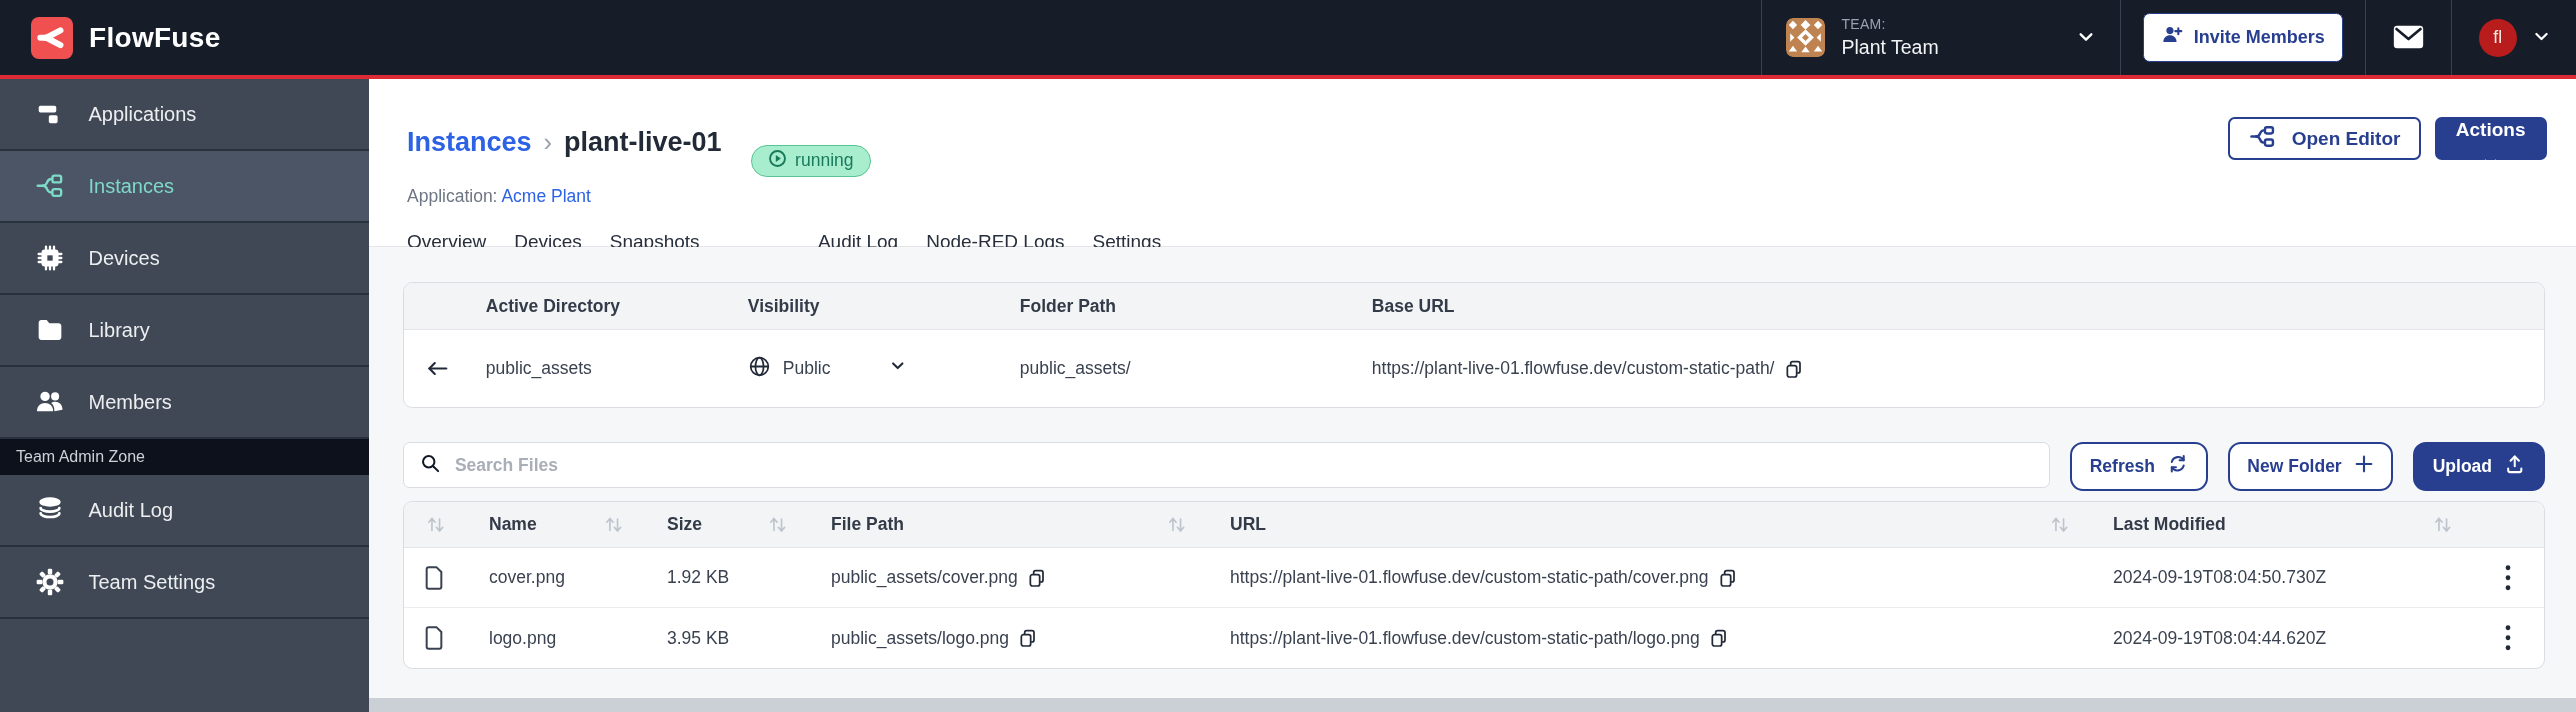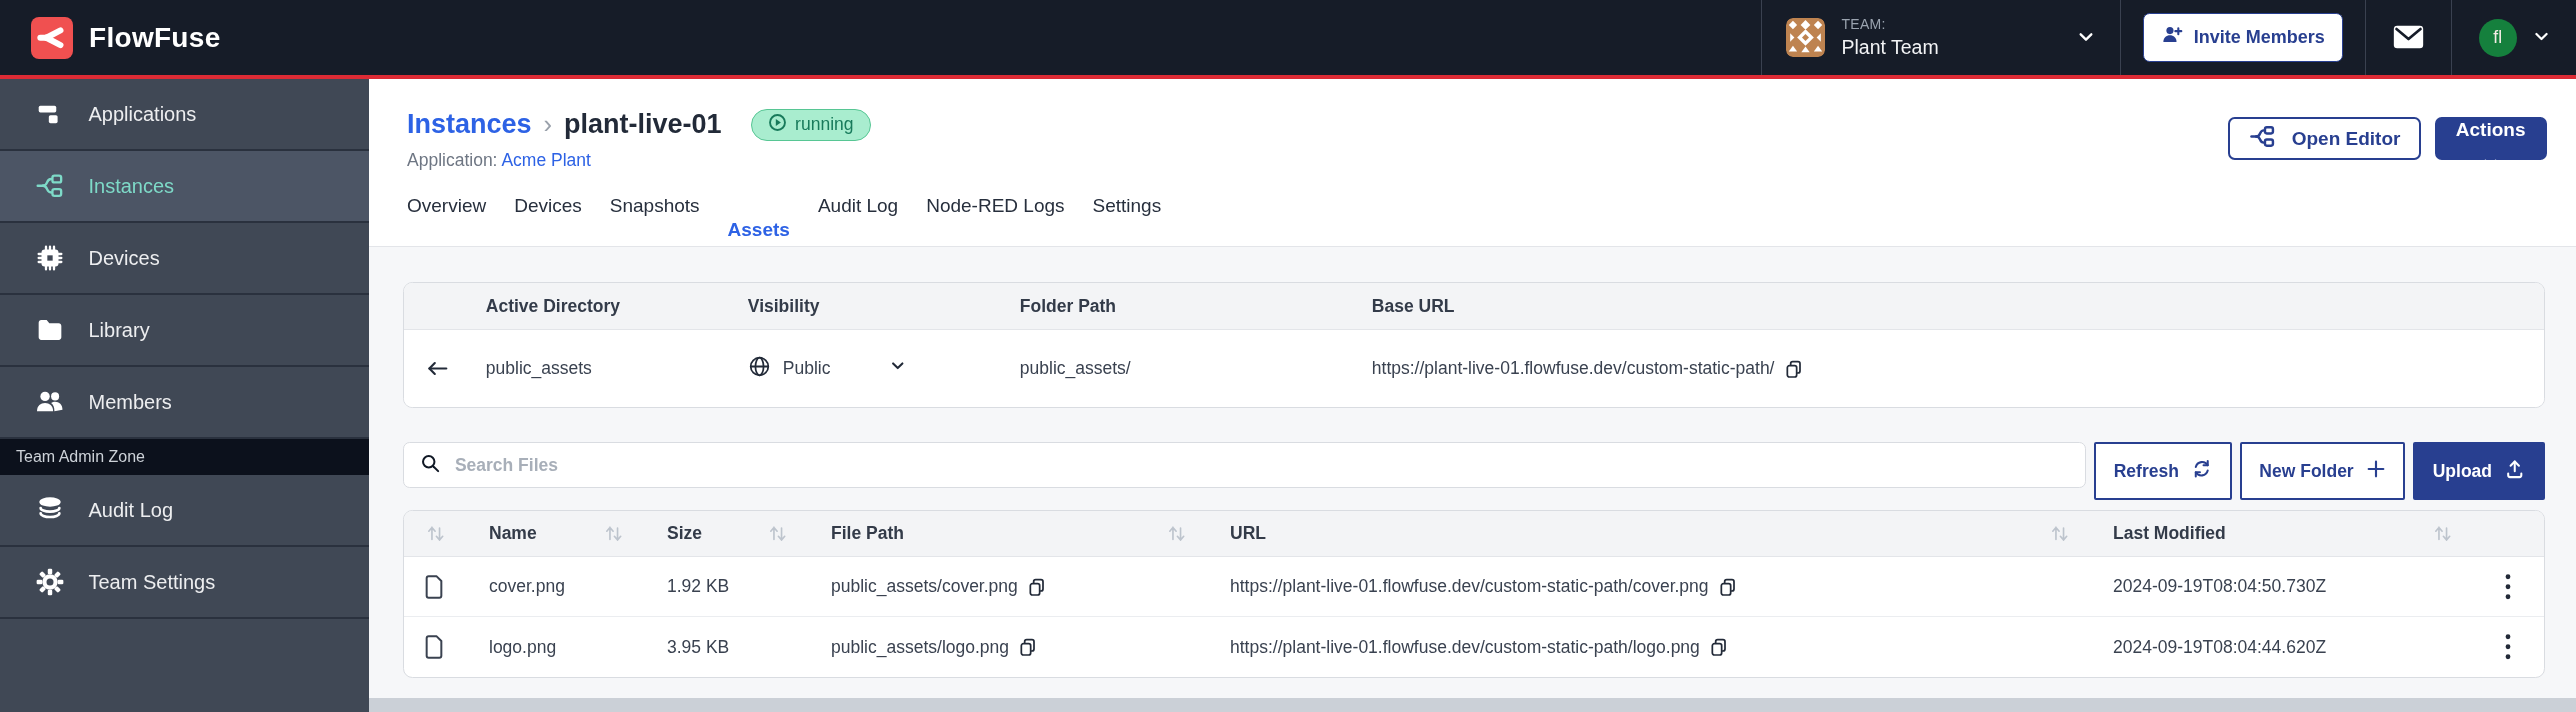--- a/index.html
+++ b/index.html
@@ -19,42 +19,42 @@
   .team-avatar { width:39px; height:39px; border-radius:6.7px; overflow:hidden; flex:0 0 39px; }
   .team-labels { margin-left:16px; display:flex; flex-direction:column; gap:4px; }
   .team-kicker { color:#9AA3AF; font-size:14px; letter-spacing:0.3px; }
   .team-name { color:#F2F3F5; font-size:19.5px; }
   .team-switcher .chev { margin-left:auto; }
   .invite-wrap { padding:0 21.5px; }
   .btn-invite { display:flex; align-items:center; gap:10.7px; background:#FFFFFF; border:1.3px solid #283F90;
                 border-radius:6.7px; padding:10.7px 17.5px; color:#283F90; font-size:18px; font-weight:700; cursor:pointer; }
   .mail-wrap { padding:0 27px; cursor:pointer; }
   .user-wrap { padding:0 25.5px 0 27px; gap:14.8px; cursor:pointer; }
-  .user-avatar { width:38px; height:38px; border-radius:50%; background:#15803d; color:#F5EDE6;
+  .user-avatar { width:38px; height:38px; border-radius:50%; background:#b91c1c; color:#F5EDE6;
                  display:flex; align-items:center; justify-content:center; font-size:17.5px; }
 
   
   .shell { flex:1; display:flex; min-height:0; }
   .sidebar { width:369px; flex:0 0 369px; background:#404855; display:flex; flex-direction:column; }
   .side-item { height:72px; display:flex; align-items:center; padding-left:35px; gap:24px;
                border-bottom:2px solid #2A313E; color:#EDEEF0; font-size:20px; cursor:pointer; }
   .side-item .sicon { width:29.5px; height:29.5px; display:flex; align-items:center; justify-content:center; }
   .side-item.active { background:#4C5565; color:#7EDAC8; }
   .admin-zone { height:36px; background:#0C111C; color:#CDD2D8; font-size:16px; display:flex; align-items:center; padding-left:16px; }
 
   
   .main { flex:1; display:flex; flex-direction:column; min-width:0; position:relative; }
   .view-header { height:168px; flex:0 0 168px; background:#FFFFFF; position:relative; border-bottom:0.7px solid #E3E5E9; }
   .bc-row { display:flex; align-items:center; gap:12px; margin:29.5px 0 0 38px; }
   .bc-link { color:#2D62E5; font-size:27px; font-weight:700; cursor:pointer; }
   .bc-sep { color:#9AA1AB; font-size:25.5px; }
   .bc-current { color:#222A38; font-size:27px; font-weight:700; }
   .badge-running { margin-left:17.5px; display:flex; align-items:center; gap:8px; background:#A9EDCF;
                    border:1.3px solid #57C694; border-radius:16px; height:32px; padding:0 16px;
-                   color:#187A5B; font-size:17.5px; }
+                   color:#187A5B; font-size:17.5px;margin-top:36px; }
   .app-row { margin:9.4px 0 0 38px; font-size:17.5px; color:#6E7683; }
   .app-row a { color:#2D62E5; text-decoration:none; cursor:pointer; }
   .header-actions { position:absolute; top:38px; right:29.5px; display:flex; gap:13.4px; }
   .btn-outline { display:flex; align-items:center; gap:16px; background:#FFF; border:2px solid #283F90; border-radius:6.7px;
                  height:43px; padding:0 19px; color:#283F90; font-size:19px; font-weight:700; cursor:pointer; }
   .btn-solid { display:flex; align-items:center; gap:13.4px; background:#283F90; border:2px solid #283F90; border-radius:6.7px;
                height:43px; padding:0 19px; color:#FFFFFF; font-size:19px; font-weight:700; cursor:pointer;flex-direction:column; }
   .tabs { display:flex; gap:28px; margin:24px 0 0 38px; }
   .tab { font-size:19px; color:#272F3D; padding-bottom:13.4px; cursor:pointer; border-bottom:4px solid transparent; }
   .tab.active { color:#2D62E5; font-weight:700; border-bottom-color:#2F6BE8;margin-top:24px; }
@@ -70,22 +70,22 @@
   .back-btn { justify-self:center; cursor:pointer; display:flex; padding-left:0 !important; }
   .vis-select { display:flex; align-items:center; gap:12px; cursor:pointer; width:201px; }
   .vis-select .chev { margin-left:47px; }
   .copy-btn { display:inline-flex; margin-left:9.4px; cursor:pointer; flex:0 0 auto; }
 
   .toolbar { display:flex; margin-top:34px; gap:8px; }
   .search-box { flex:1; height:46px; background:#FFF; border:1.3px solid #D9DCE1; border-radius:6.7px;
                 display:flex; align-items:center; padding:0 16px; gap:13.4px; }
   .search-box input { border:none; outline:none; flex:1; font-size:17.5px; color:#333B49; font-family:"Liberation Sans",sans-serif;font-weight:bold; }
   .search-box input::placeholder { color:#A8AFB9; }
-  .tb-btn { display:flex; align-items:center; gap:12px; height:58px; border-radius:2px; padding:0 17.5px;
-            font-size:17.5px; font-weight:700; cursor:pointer; }
+  .tb-btn { display:flex; align-items:center; gap:12px; height:49px; border-radius:13px; padding:0 17.5px;
+            font-size:17.5px; font-weight:700; cursor:pointer;margin-left:12px; }
   .tb-btn.outline { background:#FFF; border:2px solid #283F90; color:#283F90; }
   .tb-btn.solid { background:#283F90; border:2px solid #283F90; color:#FFF; }
 
   .files-card { margin-top:10px; }
   .files-grid { display:grid; grid-template-columns:60px 178px 164px 399px 883px 383px 1fr; align-items:center; }
   .files-head { background:#F3F4F6; border-bottom:1.3px solid #E3E5E9; height:46px; }
   .files-head .hcell { display:flex; align-items:center; justify-content:space-between; padding:0 17.5px 0 25px;
                        font-size:17.5px; font-weight:700; color:#333B49; height:100%; }
   .files-head .hcell.iconcol { justify-content:flex-end; padding-left:0; }
   .file-row { height:60px; border-bottom:1.3px solid #EBEDF0; }

